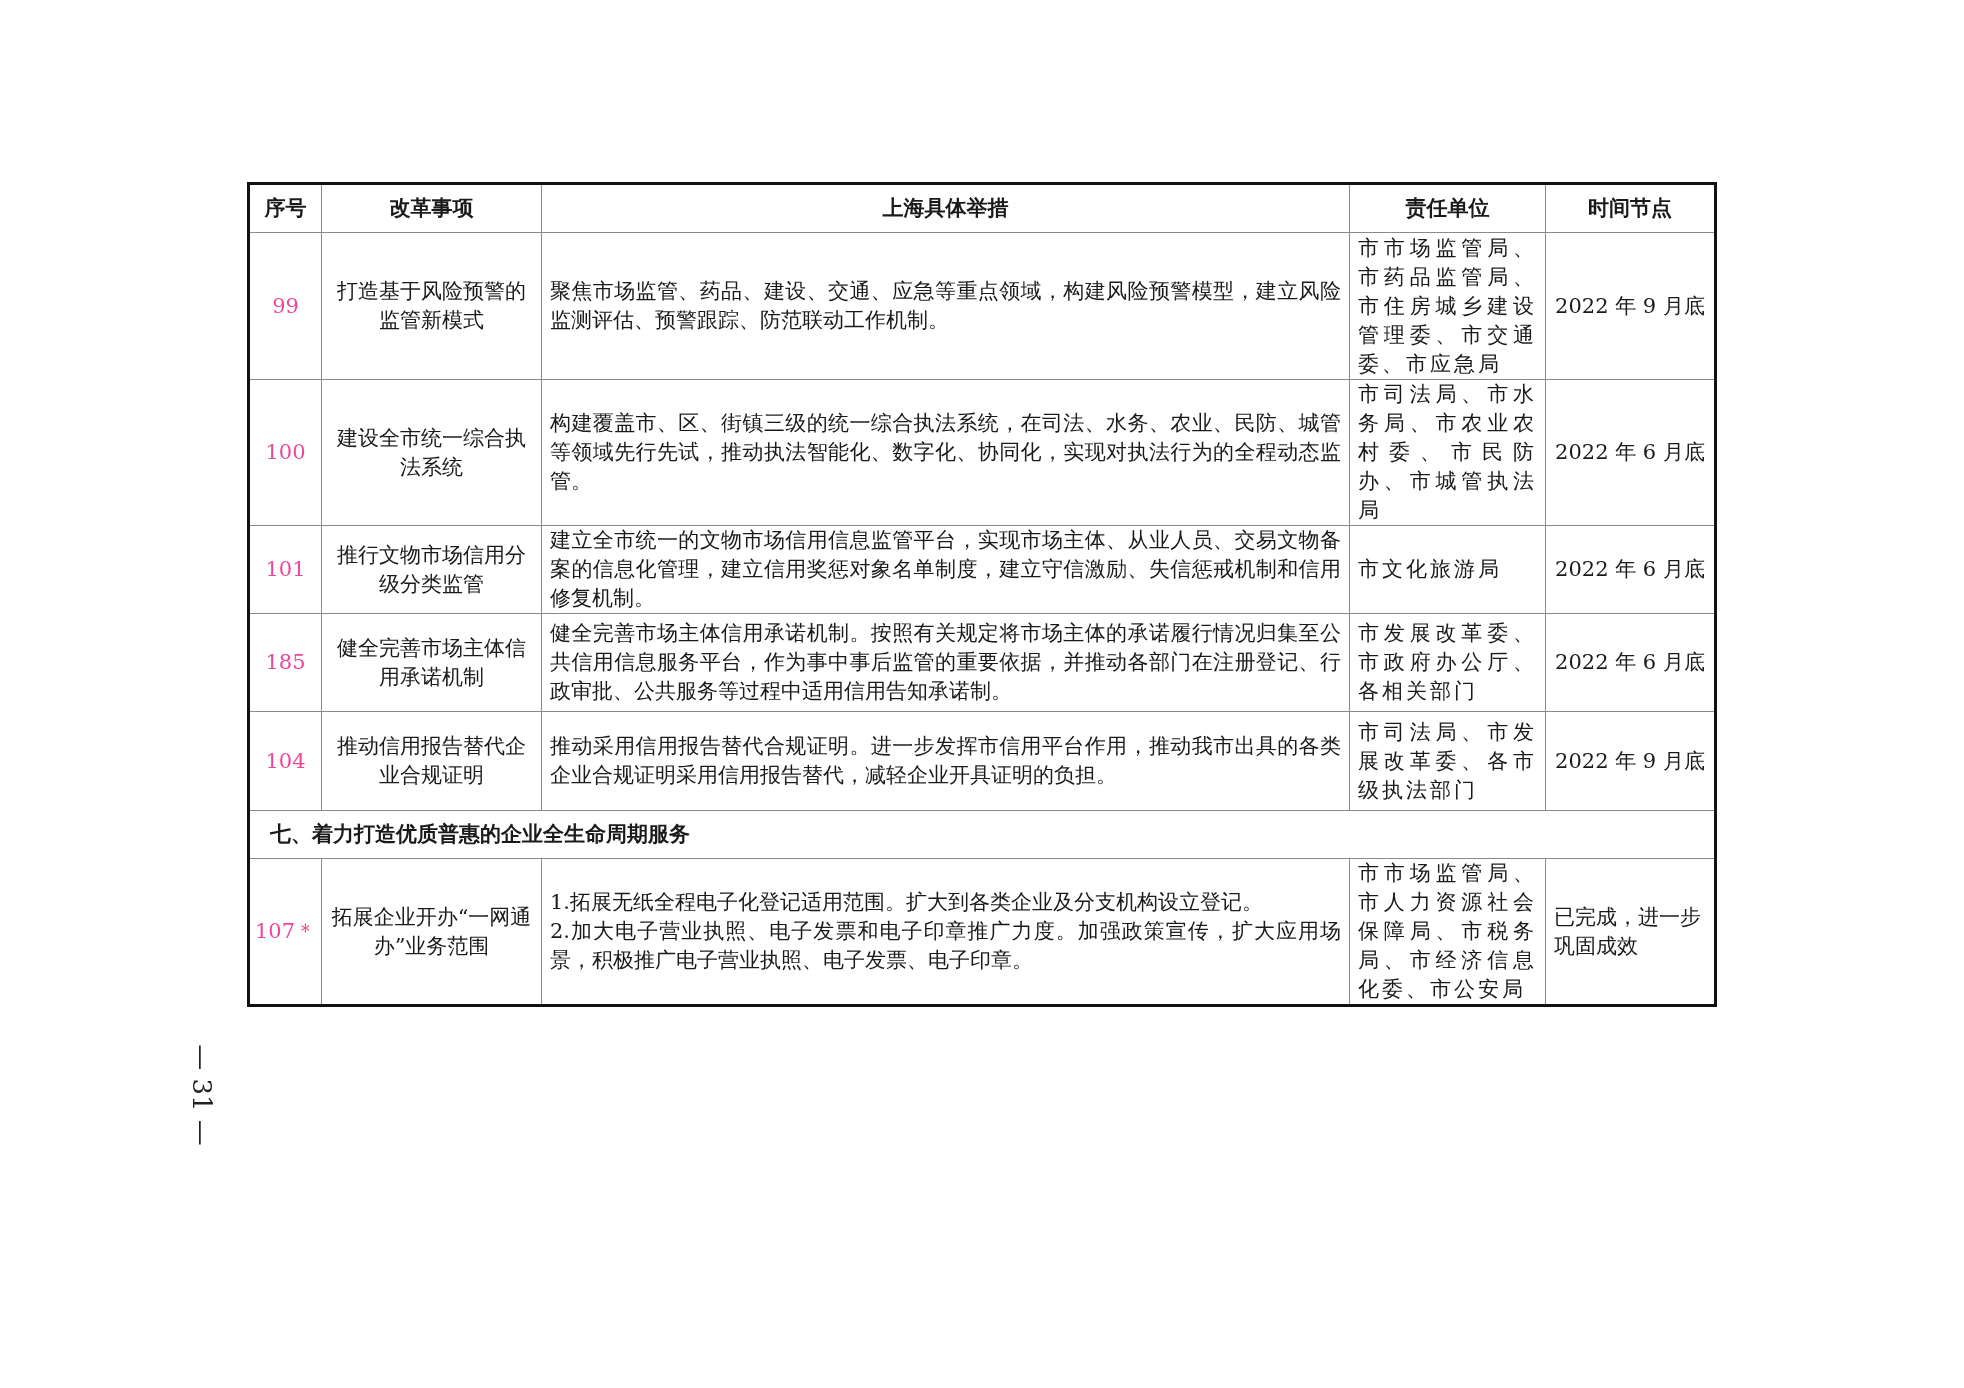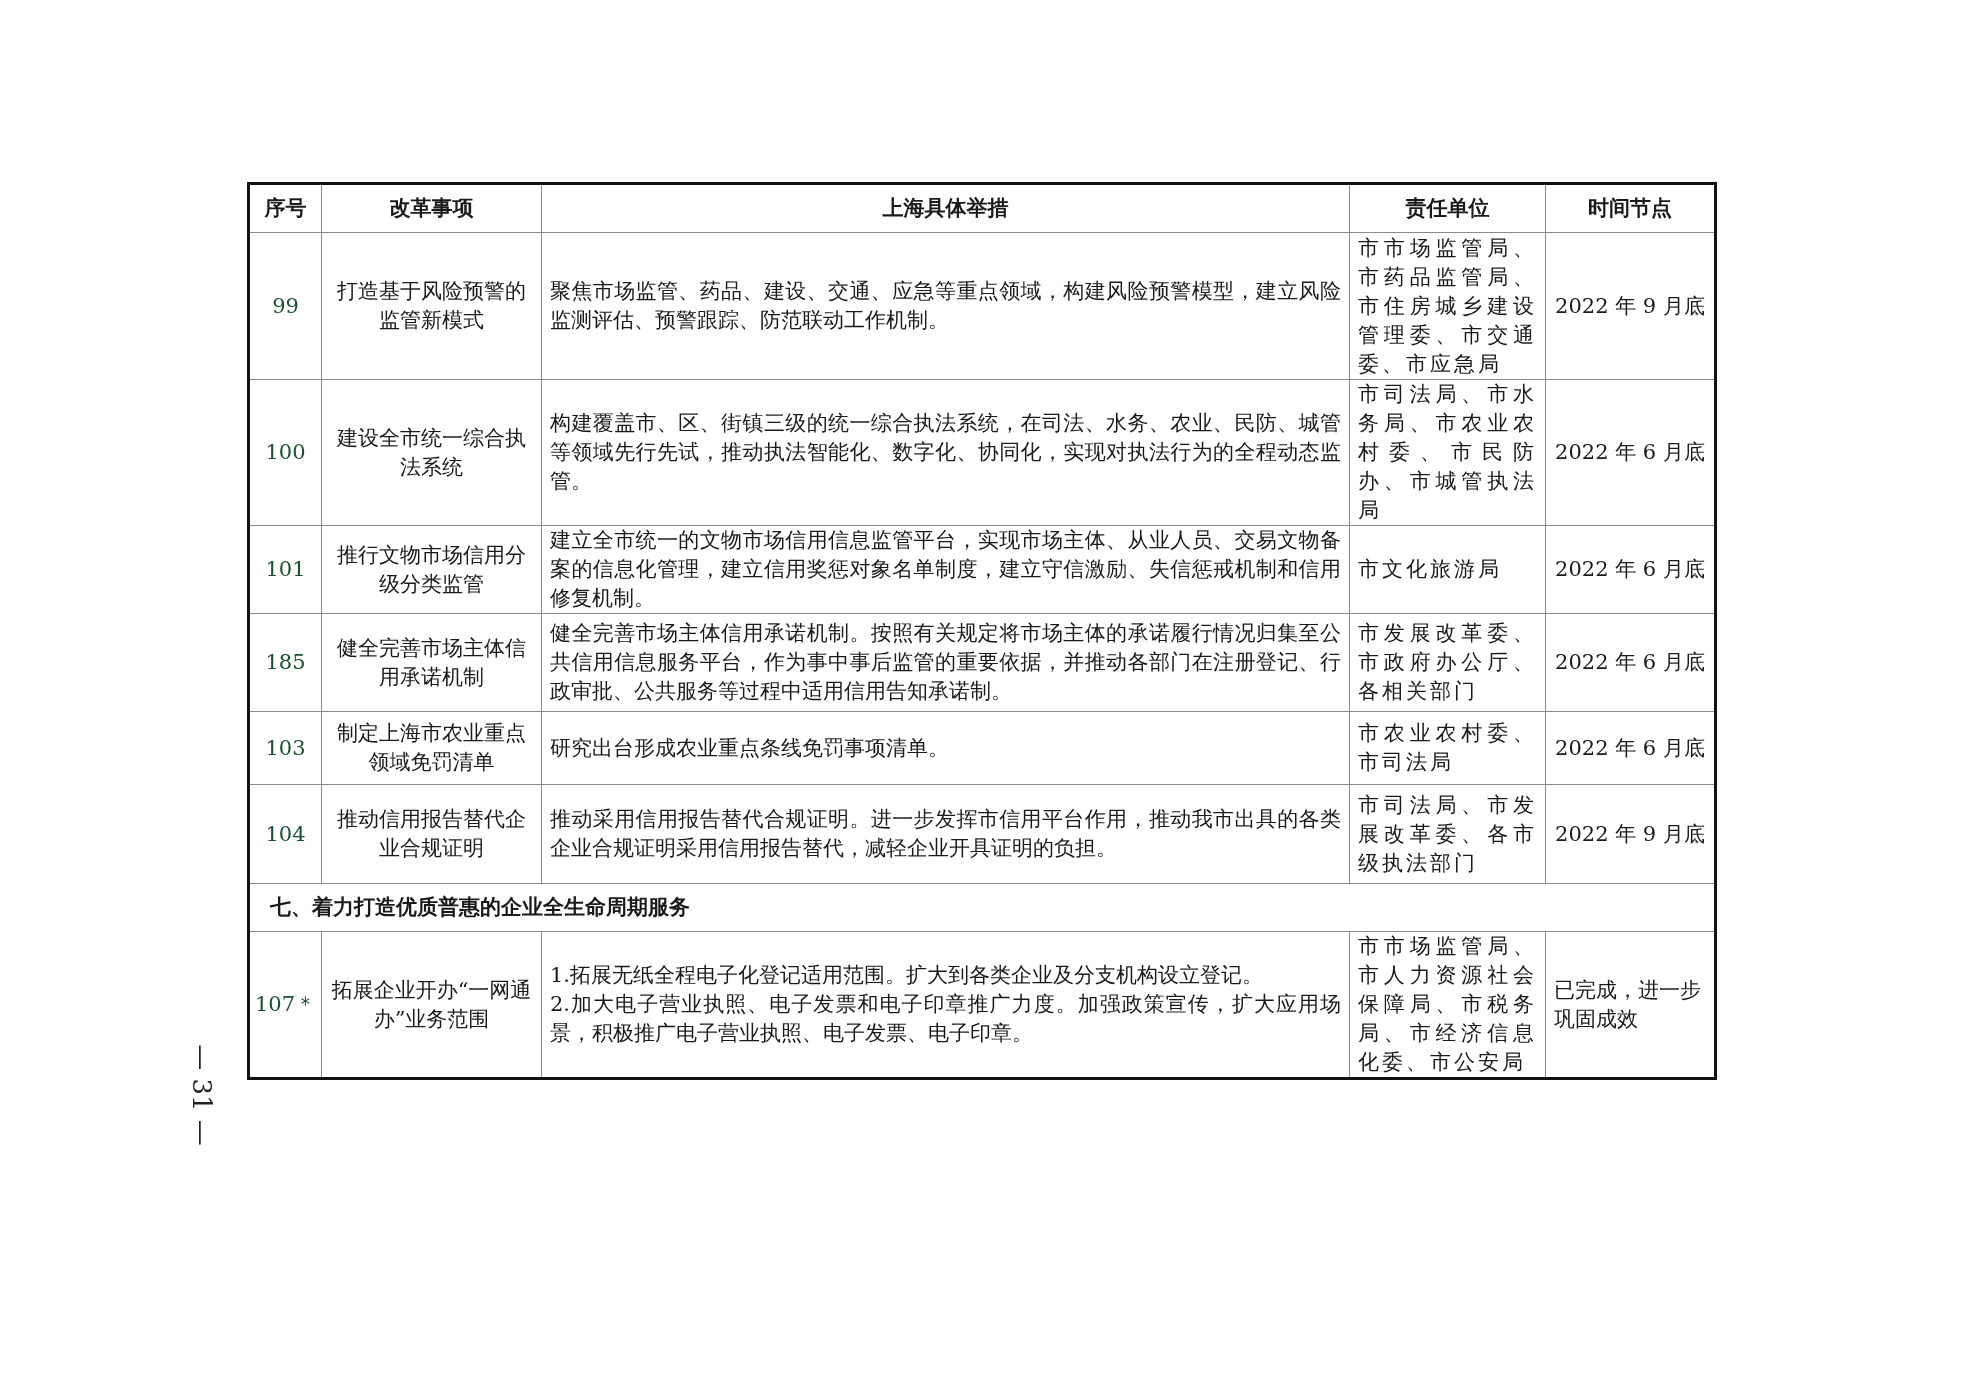--- a/index.html
+++ b/index.html
@@ -9,21 +9,21 @@
     position: absolute; left: 247px; top: 182px; width: 1467px;
     border-collapse: collapse; table-layout: fixed;
     border: 3px solid #111;
   }
   .table td, .table th {
     border: 1.5px solid #8a8a8a; padding: 0 8px; vertical-align: middle;
     font-size: 21px; line-height: 29px; font-weight: normal;
   }
   .table th { font-family: "DejaVu Sans", "Liberation Sans", sans-serif; font-weight: bold;
               font-size: 21px; text-align: center; height: 47px; }
-  .c-no { text-align: center; font-size: 19px; color: #14532d; padding: 0 2px !important; }
+  .c-no { text-align: center; font-size: 19px; color: #ec4899; padding: 0 2px !important; }
   .c-item { text-align: center; }
   .c-desc { text-align: justify; }
   .c-unit { text-align: justify; letter-spacing: 3px; }
   .c-time { text-align: center; font-size: 20px; }
   .section td { font-family: "DejaVu Sans", "Liberation Sans", sans-serif; font-weight: bold;
                 font-size: 21px; height: 47px; text-align: left; padding-left: 20px; }
   .pre { white-space: pre-line; }
   .page-num {
     position: absolute; left: 182px; top: 1095px; width: 145px; height: 36px;
     transform: translate(-50%, -50%) rotate(90deg); transform-origin: center;
@@ -73,27 +73,20 @@
       <td class="c-unit">市文化旅游局</td>
       <td class="c-time">2022 年 6 月底</td>
     </tr>
     <tr style="height:98px">
       <td class="c-no">185</td>
       <td class="c-item">健全完善市场主体信用承诺机制</td>
       <td class="c-desc">健全完善市场主体信用承诺机制。按照有关规定将市场主体的承诺履行情况归集至公共信用信息服务平台，作为事中事后监管的重要依据，并推动各部门在注册登记、行政审批、公共服务等过程中适用信用告知承诺制。</td>
       <td class="c-unit">市发展改革委、市政府办公厅、各相关部门</td>
       <td class="c-time">2022 年 6 月底</td>
     </tr>
-    <tr style="height:73px">
-      <td class="c-no">103</td>
-      <td class="c-item">制定上海市农业重点领域免罚清单</td>
-      <td class="c-desc">研究出台形成农业重点条线免罚事项清单。</td>
-      <td class="c-unit">市农业农村委、市司法局</td>
-      <td class="c-time">2022 年 6 月底</td>
-    </tr>
     <tr style="height:99px">
       <td class="c-no">104</td>
       <td class="c-item">推动信用报告替代企业合规证明</td>
       <td class="c-desc">推动采用信用报告替代合规证明。进一步发挥市信用平台作用，推动我市出具的各类企业合规证明采用信用报告替代，减轻企业开具证明的负担。</td>
       <td class="c-unit">市司法局、市发展改革委、各市级执法部门</td>
       <td class="c-time">2022 年 9 月底</td>
     </tr>
     <tr class="section">
       <td colspan="5">七、着力打造优质普惠的企业全生命周期服务</td>
     </tr>

